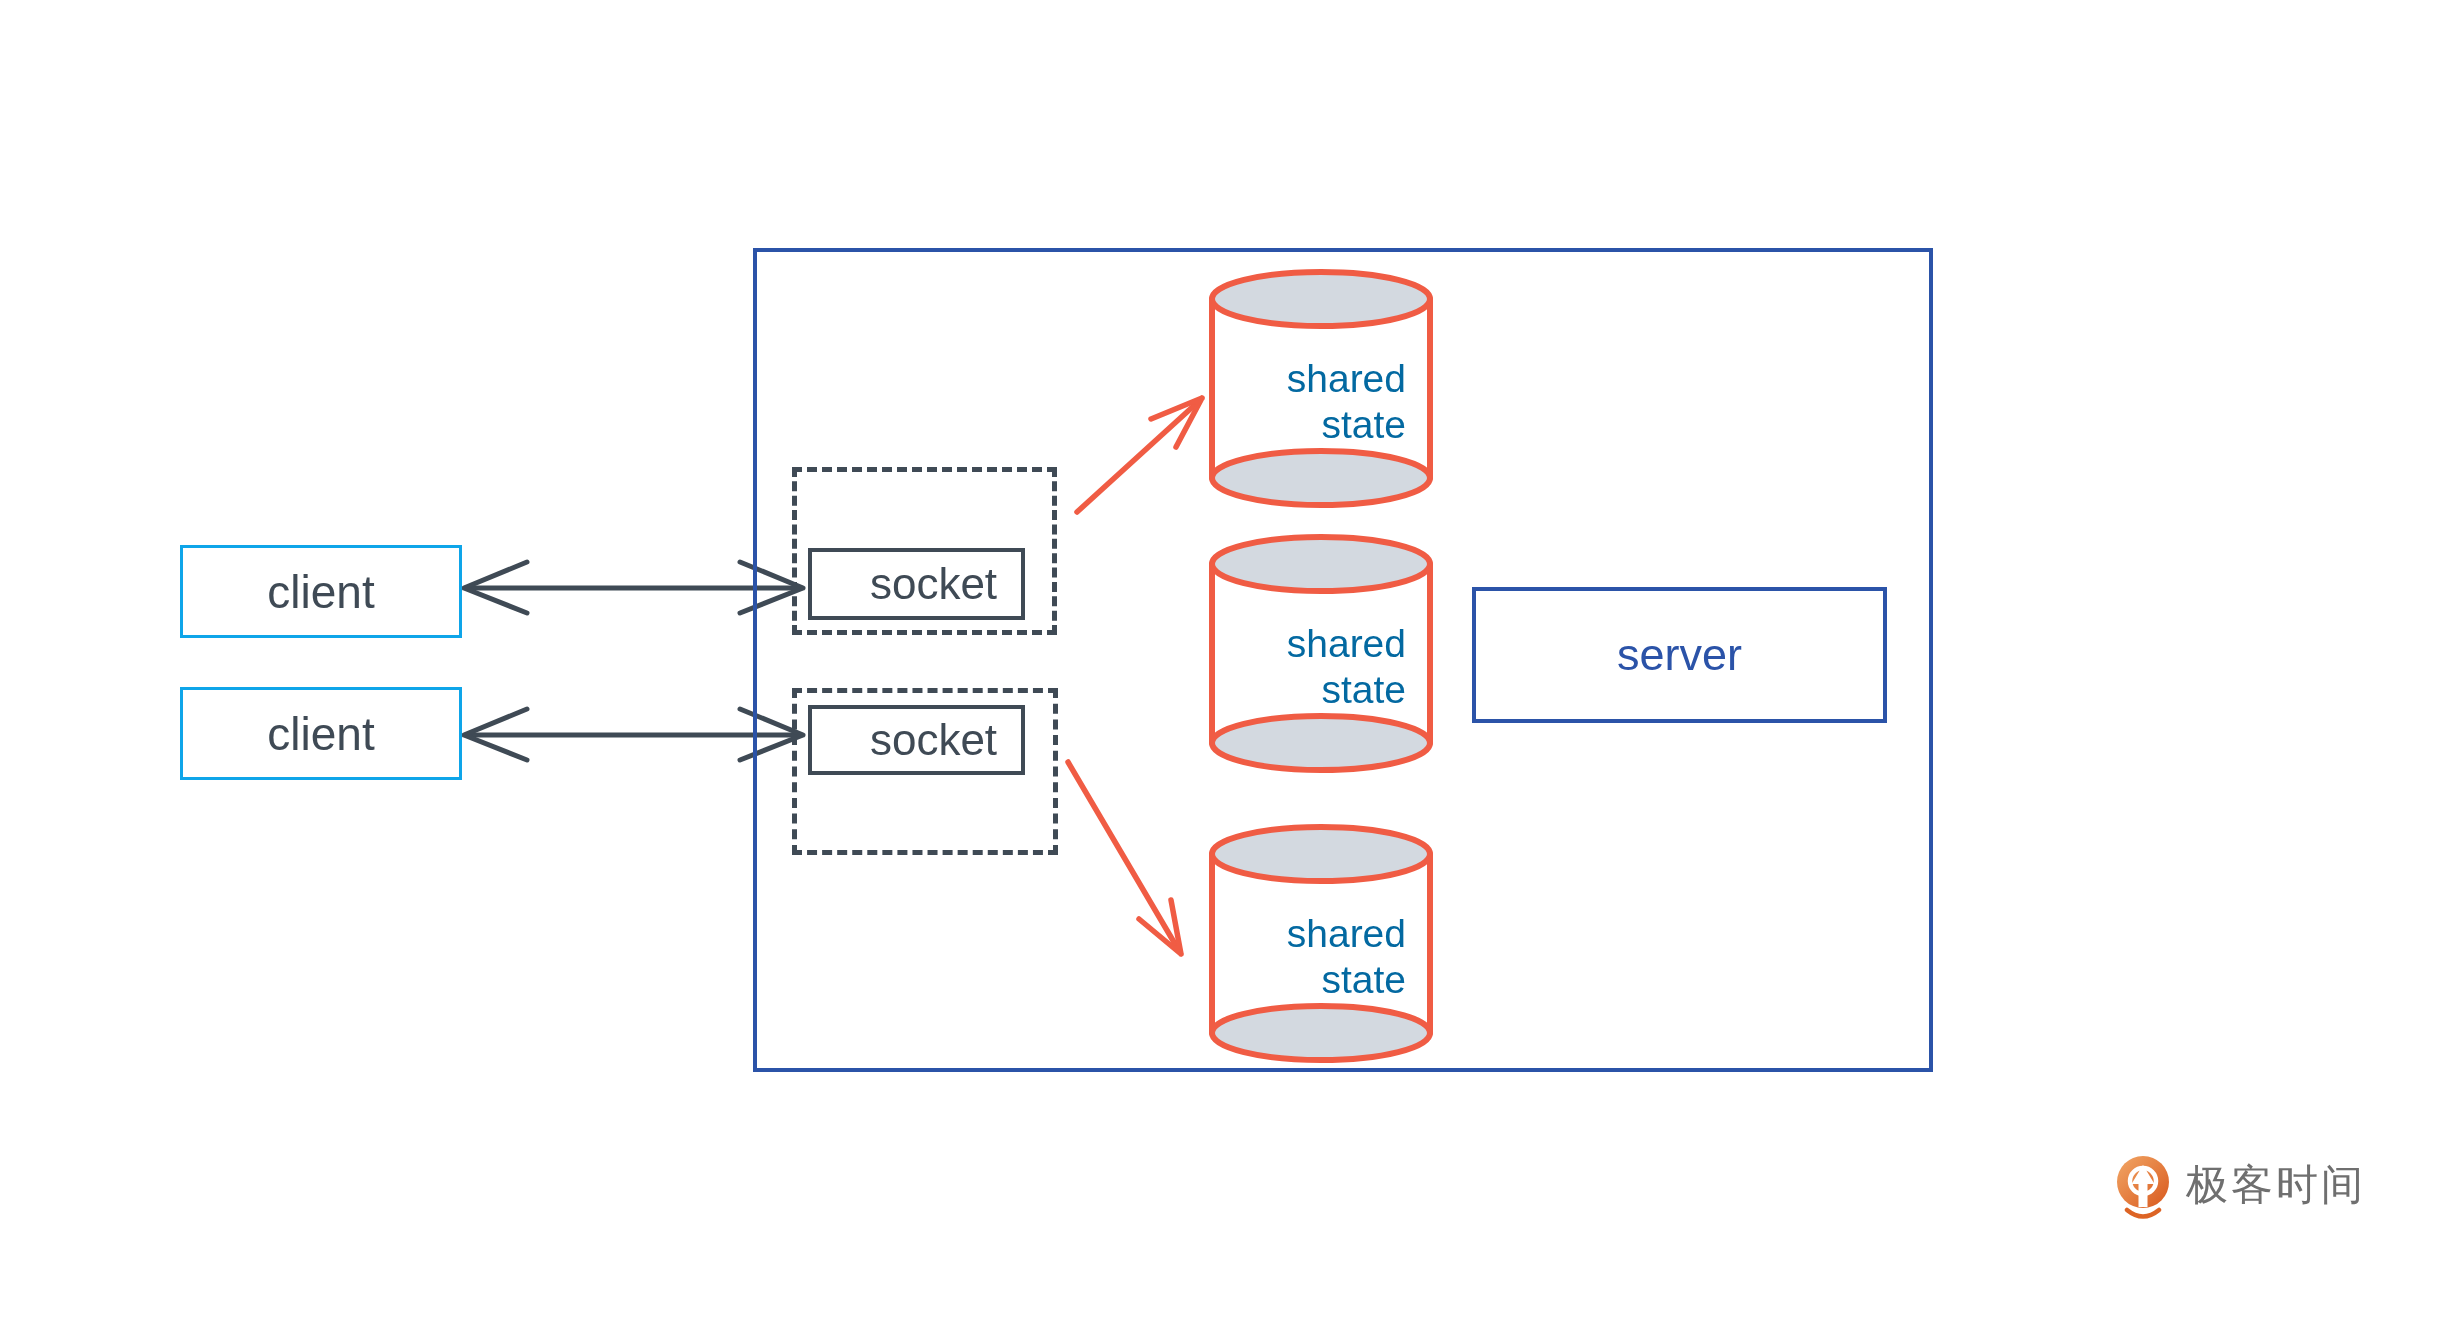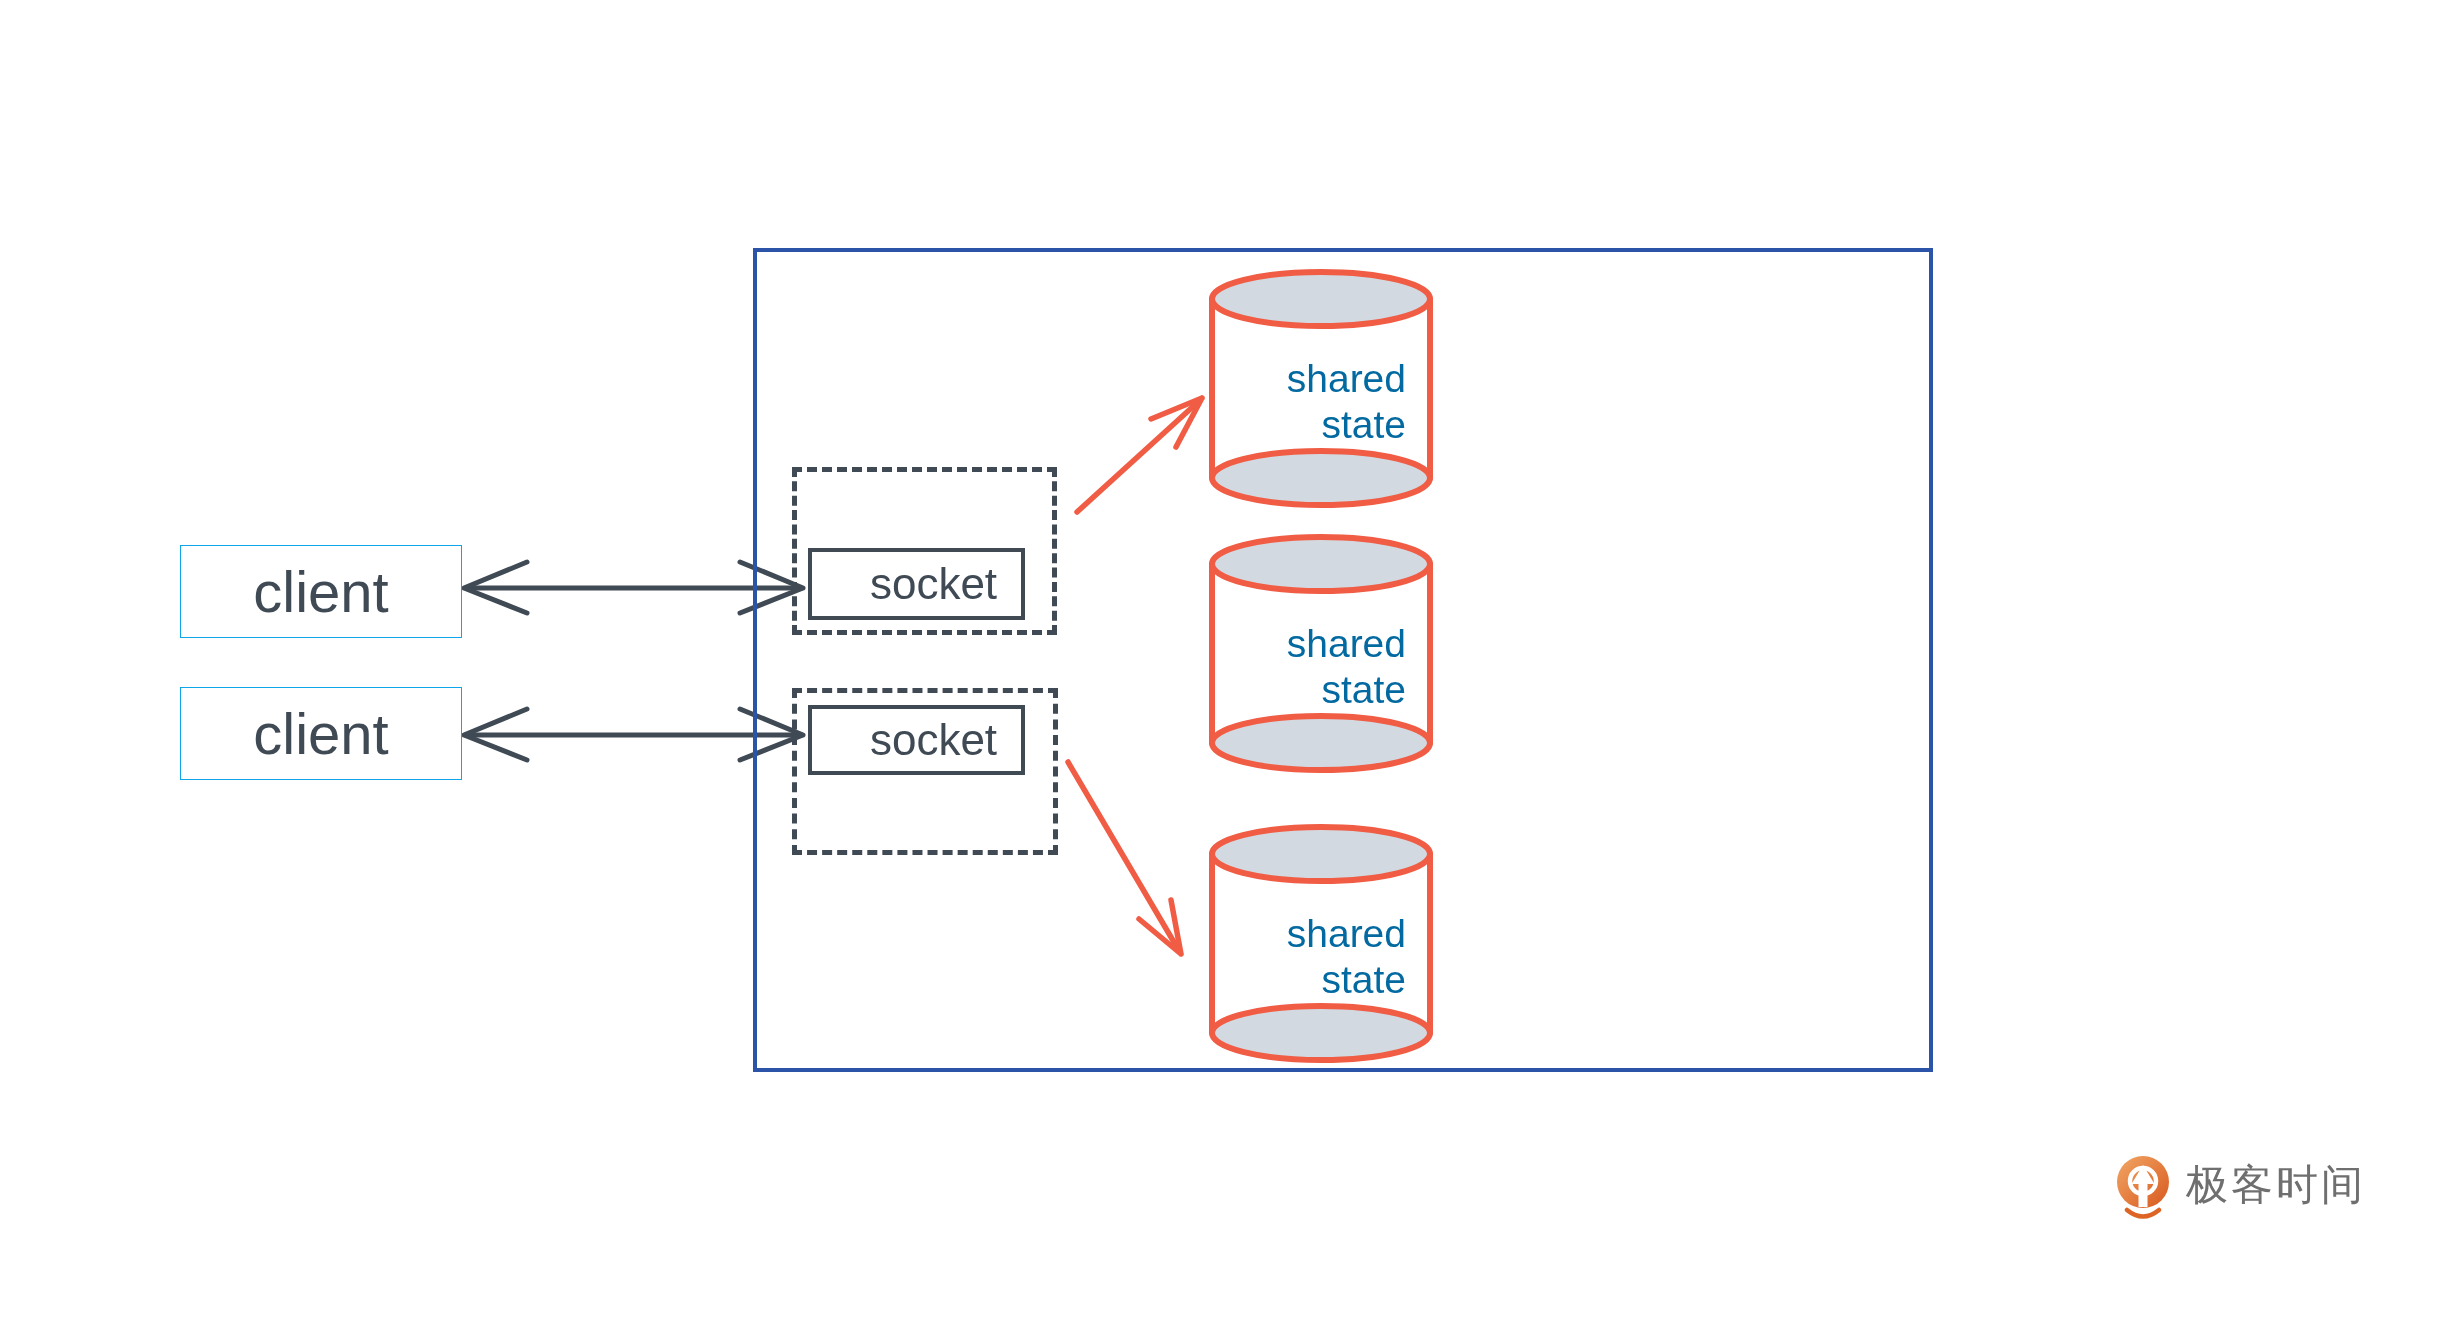--- a/index.html
+++ b/index.html
@@ -15,22 +15,22 @@
 
   
   .label-box{
     position:absolute;
     display:flex;align-items:center;justify-content:center;
     box-sizing:border-box;
     background:#ffffff;
   }
   .client-box{
     left:180px;width:282px;height:93px;
-    border:1px solid #0ea5e9;
-    color:#3f4a55;font-size:58px;
+    border:3px solid #0ea5e9;
+    color:#3f4a55;font-size:46px;
   }
   .dashed-box{
     position:absolute;
     box-sizing:border-box;
     border:5px dashed #3f4a55;
     background:transparent;
   }
   .socket-box{
     left:808px;width:217px;height:72px;
     border:4px solid #3f4a55;
@@ -120,20 +120,23 @@
   <div class="dashed-box" style="left:792px;top:467px;width:265px;height:168px;"></div>
   <div class="dashed-box" style="left:792px;top:688px;width:266px;height:167px;"></div>
 
   <div class="label-box socket-box" style="top:548px;">
     <span>socket</span>
   </div>
   <div class="label-box socket-box" style="top:705px;height:70px;">
     <span>socket</span>
   </div>
 
+  <div class="label-box server-box">
+    <span>server</span>
+  </div>
 
   <div class="cylinder" style="top:266px;">
     <svg width="230" height="245" viewBox="0 0 230 245">
       <path d="M6 33 L6 212 A109 27 0 0 0 224 212 L224 33 Z" fill="#ffffff"></path>
       <ellipse cx="115" cy="212" rx="109" ry="27" fill="#d3d9e0" stroke="#f05c44" stroke-width="6"></ellipse>
       <ellipse cx="115" cy="33" rx="109" ry="27" fill="#d3d9e0" stroke="#f05c44" stroke-width="6"></ellipse>
       <path d="M6 33 V212 M224 33 V212" stroke="#f05c44" stroke-width="6" stroke-linecap="round" fill="none"></path>
     </svg>
     <div class="cyl-label">shared state</div>
   </div>

